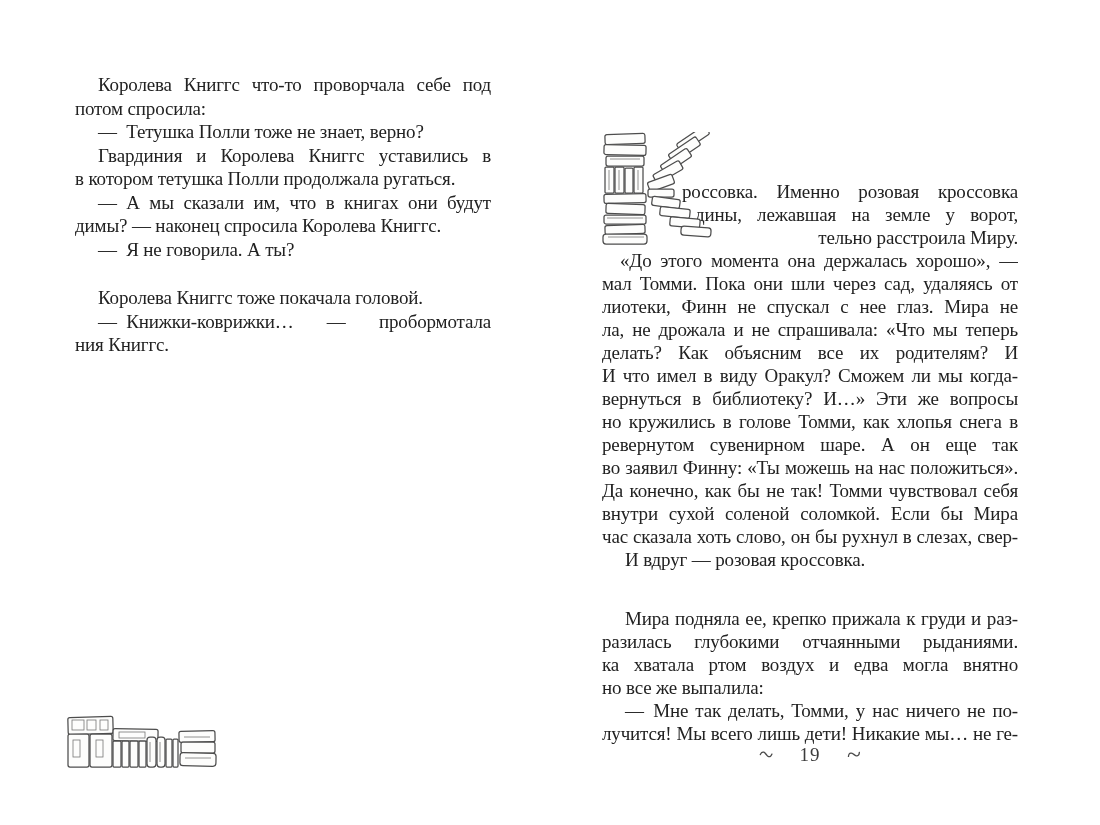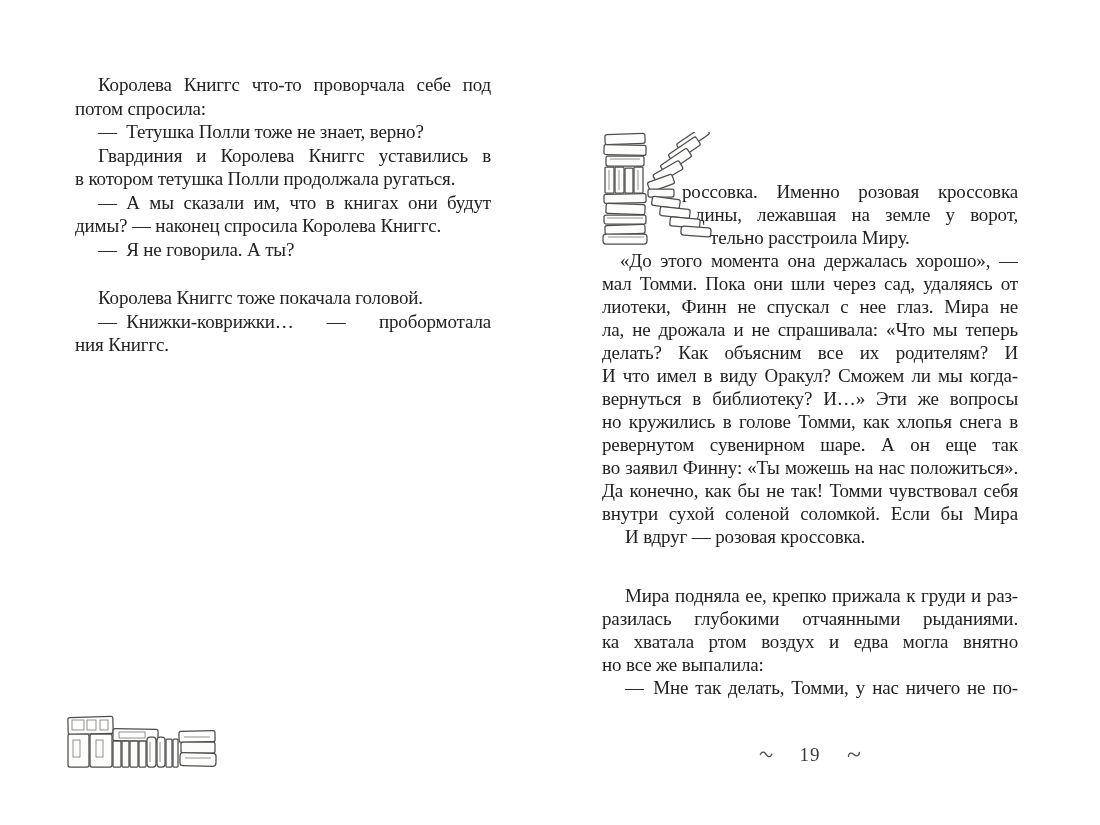--- a/index.html
+++ b/index.html
@@ -90,39 +90,41 @@
         <line x1="17" y1="38" x2="17" y2="58"></line>
         <line x1="36" y1="38" x2="36" y2="58"></line>
         <line x1="8" y1="27" x2="38" y2="27"></line>
         <line x1="6" y1="105" x2="42" y2="105"></line>
         <line x1="5" y1="86" x2="41" y2="86"></line>
       </g>
     </svg>
     <div>
         <div class="ln j" style="padding-left: 80px;">россовка. Именно розовая кроссовка Джераль-</div>
         <div class="ln j" style="padding-left: 93px;">дины, лежавшая на земле у ворот, оконча-</div>
-        <div class="ln" style="padding-left: 108px;">тельно расстроила Миру.</div>
+        <div class="ln" style="padding-left: 108px; text-align: right;">тельно расстроила Миру.</div>
         <div class="ln j" style="padding-left: 18px;">«До этого момента она держалась хорошо», — поду-</div>
         <div class="ln j">мал Томми. Пока они шли через сад, удаляясь от биб-</div>
         <div class="ln j">лиотеки, Финн не спускал с нее глаз. Мира не плака-</div>
         <div class="ln j">ла, не дрожала и не спрашивала: «Что мы теперь будем</div>
         <div class="ln j">делать? Как объясним все их родителям? И гильдии?</div>
         <div class="ln j">И что имел в виду Оракул? Сможем ли мы когда-нибудь</div>
         <div class="ln j">вернуться в библиотеку? И…» Эти же вопросы хаотич-</div>
         <div class="ln j">но кружились в голове Томми, как хлопья снега в пе-</div>
         <div class="ln j">ревернутом сувенирном шаре. А он еще так хвастли-</div>
         <div class="ln j">во заявил Финну: «Ты можешь на нас положиться».</div>
         <div class="ln j">Да конечно, как бы не так! Томми чувствовал себя</div>
         <div class="ln j">внутри сухой соленой соломкой. Если бы Мира сей-</div>
+        <div class="ln j">час сказала хоть слово, он бы рухнул в слезах, свер-</div>
         <div class="ln" style="padding-left: 23px;">И вдруг — розовая кроссовка.</div>
         <div class="ln j" style="padding-left: 23px; margin-top: 36px;">Мира подняла ее, крепко прижала к груди и раз-</div>
         <div class="ln j">разилась глубокими отчаянными рыданиями. Девоч-</div>
         <div class="ln j">ка хватала ртом воздух и едва могла внятно говорить,</div>
         <div class="ln">но все же выпалила:</div>
         <div class="ln j" style="padding-left: 23px;">— Мне так делать, Томми, у нас ничего не по-</div>
+        <div class="ln j">лучится! Мы всего лишь дети! Никакие мы… не ге-</div>
       </div>
   </div>
 
   <div class="folio">
     <span class="orn orn-left">~</span>
     <span class="num">19</span>
     <span class="orn orn-right">~</span>
   </div>
 
   <svg class="footer-illo" viewBox="0 0 158 64">

